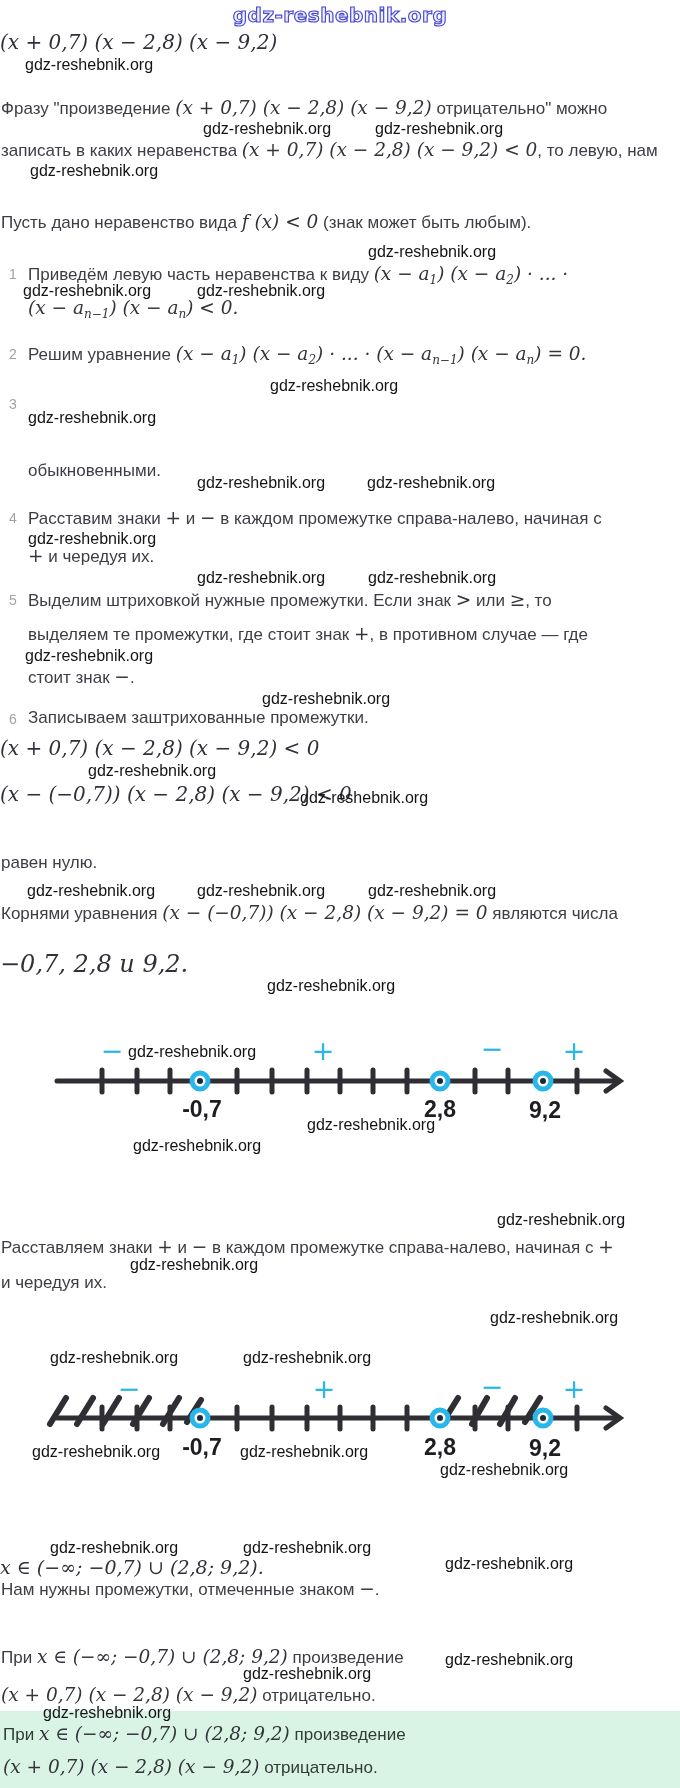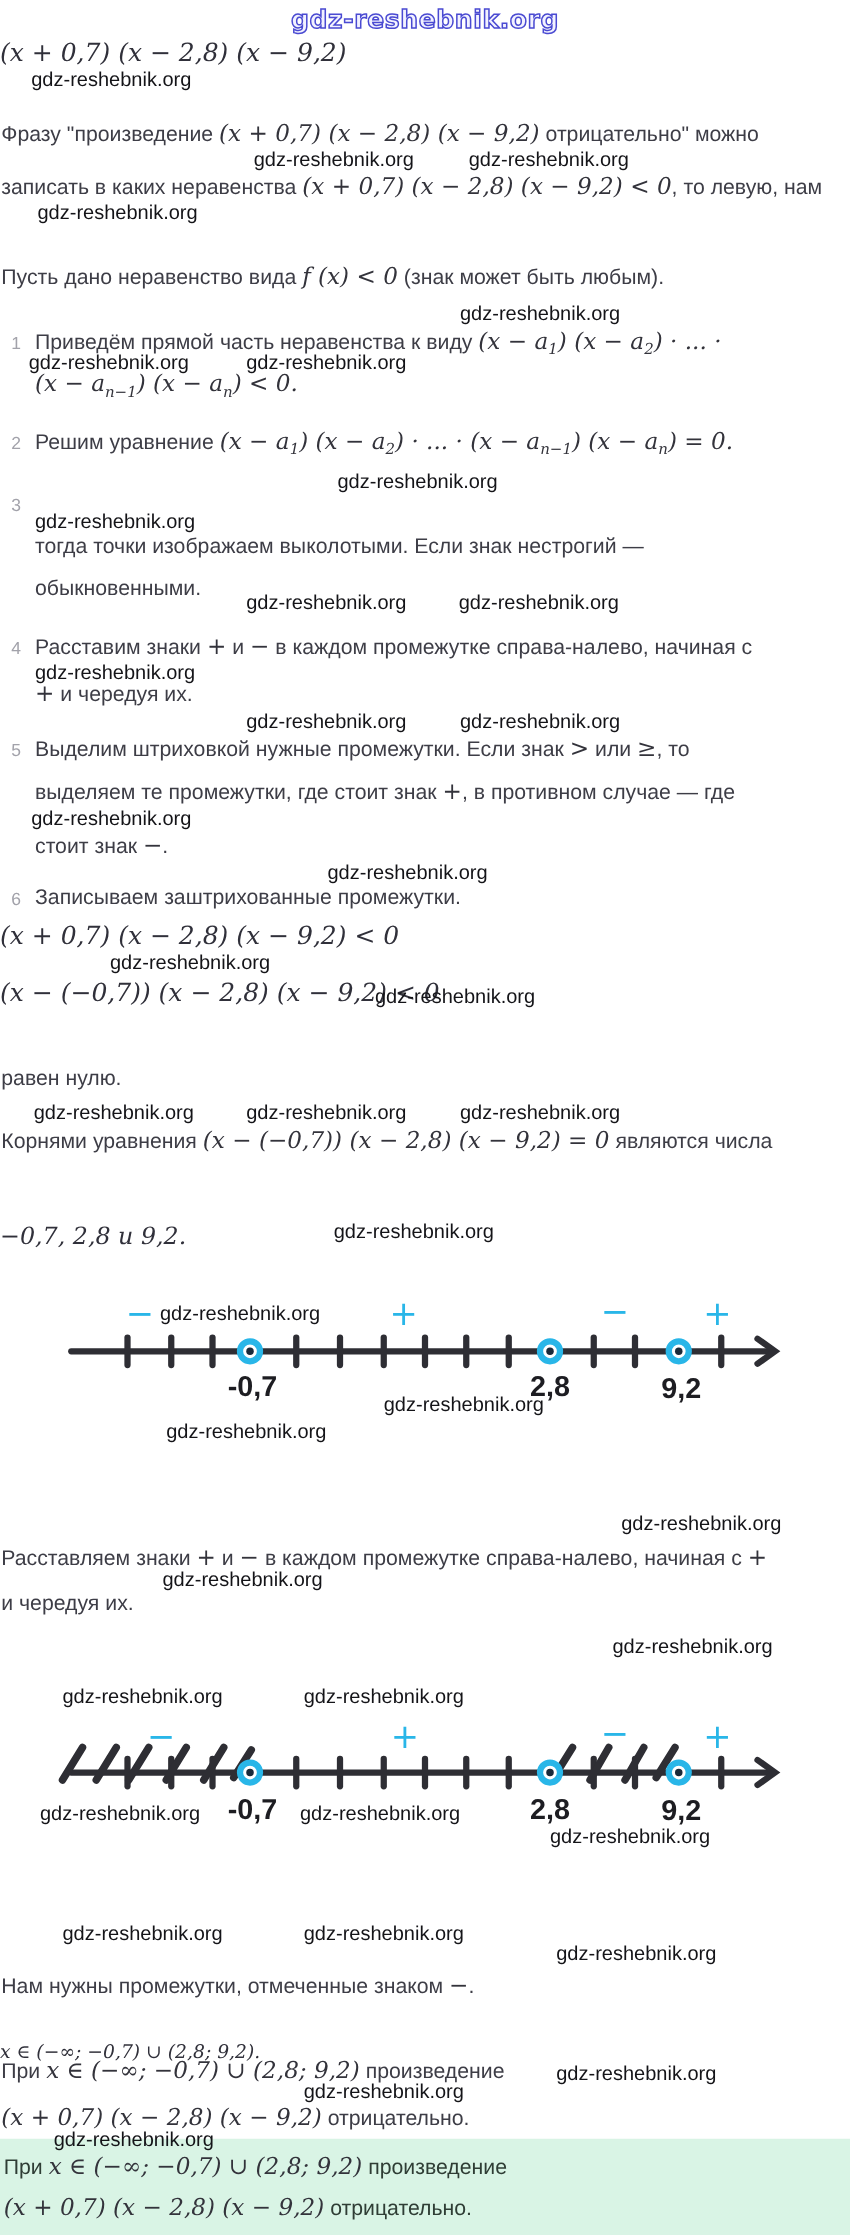--- a/index.html
+++ b/index.html
@@ -28,49 +28,48 @@
 
   <div class="wm-top">gdz-reshebnik.org</div>
 
   <div class="f" style="left:0;top:30px"><span class="m">(x + 0,7) (x − 2,8) (x − 9,2)</span></div>
 
   <div class="t" style="left:1px;top:96px"><span>Фразу "произведение </span><span class="m">(x + 0,7) (x − 2,8) (x − 9,2)</span><span> отрицательно" можно</span></div>
   <div class="t" style="left:1px;top:138px"><span>записать в каких неравенства </span><span class="m">(x + 0,7) (x − 2,8) (x − 9,2) &lt; 0</span><span>, то левую, нам</span></div>
   <div class="t" style="left:1px;top:210px"><span>Пусть дано неравенство вида </span><span class="m">f (x) &lt; 0</span><span> (знак может быть любым).</span></div>
 
   <span class="stepnum" style="left:9px;top:266px">1</span>
-  <div class="t" style="left:28px;top:262px"><span>Приведём прямой часть неравенства к виду </span><span class="m">(x − a</span><sub class="m">1</sub><span class="m">) (x − a</span><sub class="m">2</sub><span class="m">) · ... ·</span></div>
+  <div class="t" style="left:28px;top:262px"><span>Приведём левую часть неравенства к виду </span><span class="m">(x − a</span><sub class="m">1</sub><span class="m">) (x − a</span><sub class="m">2</sub><span class="m">) · ... ·</span></div>
   <div class="t" style="left:28px;top:296px"><span class="m">(x − a</span><sub class="m">n−1</sub><span class="m">) (x − a</span><sub class="m">n</sub><span class="m">) &lt; 0.</span></div>
 
   <span class="stepnum" style="left:9px;top:346px">2</span>
   <div class="t" style="left:28px;top:342px"><span>Решим уравнение </span><span class="m">(x − a</span><sub class="m">1</sub><span class="m">) (x − a</span><sub class="m">2</sub><span class="m">) · ... · (x − a</span><sub class="m">n−1</sub><span class="m">) (x − a</span><sub class="m">n</sub><span class="m">) = 0.</span></div>
 
   <span class="stepnum" style="left:9px;top:396px">3</span>
-  <div class="t" style="left:28px;top:426px"><span>тогда точки изображаем выколотыми. Если знак нестрогий —</span></div>
   <div class="t" style="left:28px;top:460px"><span>обыкновенными.</span></div>
 
   <span class="stepnum" style="left:9px;top:510px">4</span>
   <div class="t" style="left:28px;top:506px"><span>Расставим знаки </span><span class="m">+</span><span> и </span><span class="m">−</span><span> в каждом промежутке справа-налево, начиная с</span></div>
   <div class="t" style="left:28px;top:544px"><span class="m">+</span><span> и чередуя их.</span></div>
 
   <span class="stepnum" style="left:9px;top:592px">5</span>
   <div class="t" style="left:28px;top:622px"><span>выделяем те промежутки, где стоит знак </span><span class="m">+</span><span>, в противном случае — где</span></div>
   <div class="t" style="left:28px;top:588px"><span>Выделим штриховкой нужные промежутки. Если знак </span><span class="m">&gt;</span><span> или </span><span class="m">≥</span><span>, то</span></div>
   <div class="t" style="left:28px;top:665px"><span>стоит знак </span><span class="m">−</span><span>.</span></div>
 
   <span class="stepnum" style="left:9px;top:711px">6</span>
   <div class="t" style="left:28px;top:707px"><span>Записываем заштрихованные промежутки.</span></div>
 
   <div class="f" style="left:0;top:736px"><span class="m">(x + 0,7) (x − 2,8) (x − 9,2) &lt; 0</span></div>
   <div class="f" style="left:0;top:782px"><span class="m">(x − (−0,7)) (x − 2,8) (x − 9,2) &lt; 0</span></div>
 
   <div class="t" style="left:1px;top:852px"><span>равен нулю.</span></div>
 
   <div class="t" style="left:1px;top:901px"><span>Корнями уравнения </span><span class="m">(x − (−0,7)) (x − 2,8) (x − 9,2) = 0</span><span> являются числа</span></div>
-  <div class="f" style="left:0;top:978px;font-size:19px"><span class="m">−0,7, 2,8</span><span> и </span><span class="m">9,2.</span></div>
+  <div class="f" style="left:0;top:950px;font-size:24px"><span class="m">−0,7, 2,8</span><span> и </span><span class="m">9,2.</span></div>
 
   <svg class="nl" style="top:1025px" viewBox="0 0 620 110">
     <text class="sg" x="72" y="35" text-anchor="middle">−</text>
     <text class="sg" x="283" y="35" text-anchor="middle">+</text>
     <text class="sg" x="452" y="33" text-anchor="middle">−</text>
     <text class="sg" x="534" y="35" text-anchor="middle">+</text>
     <g stroke="#2e2e34" stroke-width="5" stroke-linecap="round">
       <line x1="17" y1="56" x2="578" y2="56"></line>
       <polyline points="566,46 580,56 566,66" fill="none"></polyline>
       <g>
@@ -148,21 +147,21 @@
         <circle cx="400" cy="56" r="3" fill="#1a2a3a"></circle>
       <circle cx="503" cy="56" r="8" fill="#fff" stroke="#29b6e8" stroke-width="5"></circle>
         <circle cx="503" cy="56" r="3" fill="#1a2a3a"></circle>
     </g>
     <text class="pt" x="162" y="93" text-anchor="middle">-0,7</text>
     <text class="pt" x="400" y="93" text-anchor="middle">2,8</text>
     <text class="pt" x="505" y="94" text-anchor="middle">9,2</text>
   </svg>
 
   <div class="t" style="left:1px;top:1577px"><span>Нам нужны промежутки, отмеченные знаком </span><span class="m">−</span><span>.</span></div>
-  <div class="f" style="left:0;top:1632px;font-size:15px"><span class="m">x ∈ (−∞;  −0,7) ∪ (2,8;  9,2).</span></div>
+  <div class="f" style="left:0;top:1556px;font-size:19px"><span class="m">x ∈ (−∞;  −0,7) ∪ (2,8;  9,2).</span></div>
   <div class="t" style="left:1px;top:1645px"><span>При </span><span class="m">x ∈ (−∞;  −0,7) ∪ (2,8;  9,2)</span><span> произведение</span></div>
   <div class="t" style="left:1px;top:1683px"><span class="m">(x + 0,7) (x − 2,8) (x − 9,2)</span><span> отрицательно.</span></div>
 
   <div class="answer">
     <div class="t" style="left:3px;top:11px"><span>При </span><span class="m">x ∈ (−∞;  −0,7) ∪ (2,8;  9,2)</span><span> произведение</span></div>
     <div class="t" style="left:3px;top:44px"><span class="m">(x + 0,7) (x − 2,8) (x − 9,2)</span><span> отрицательно.</span></div>
   </div>
 
   <span class="wm" style="left:25px;top:57px">gdz-reshebnik.org</span>
   <span class="wm" style="left:203px;top:121px">gdz-reshebnik.org</span>

